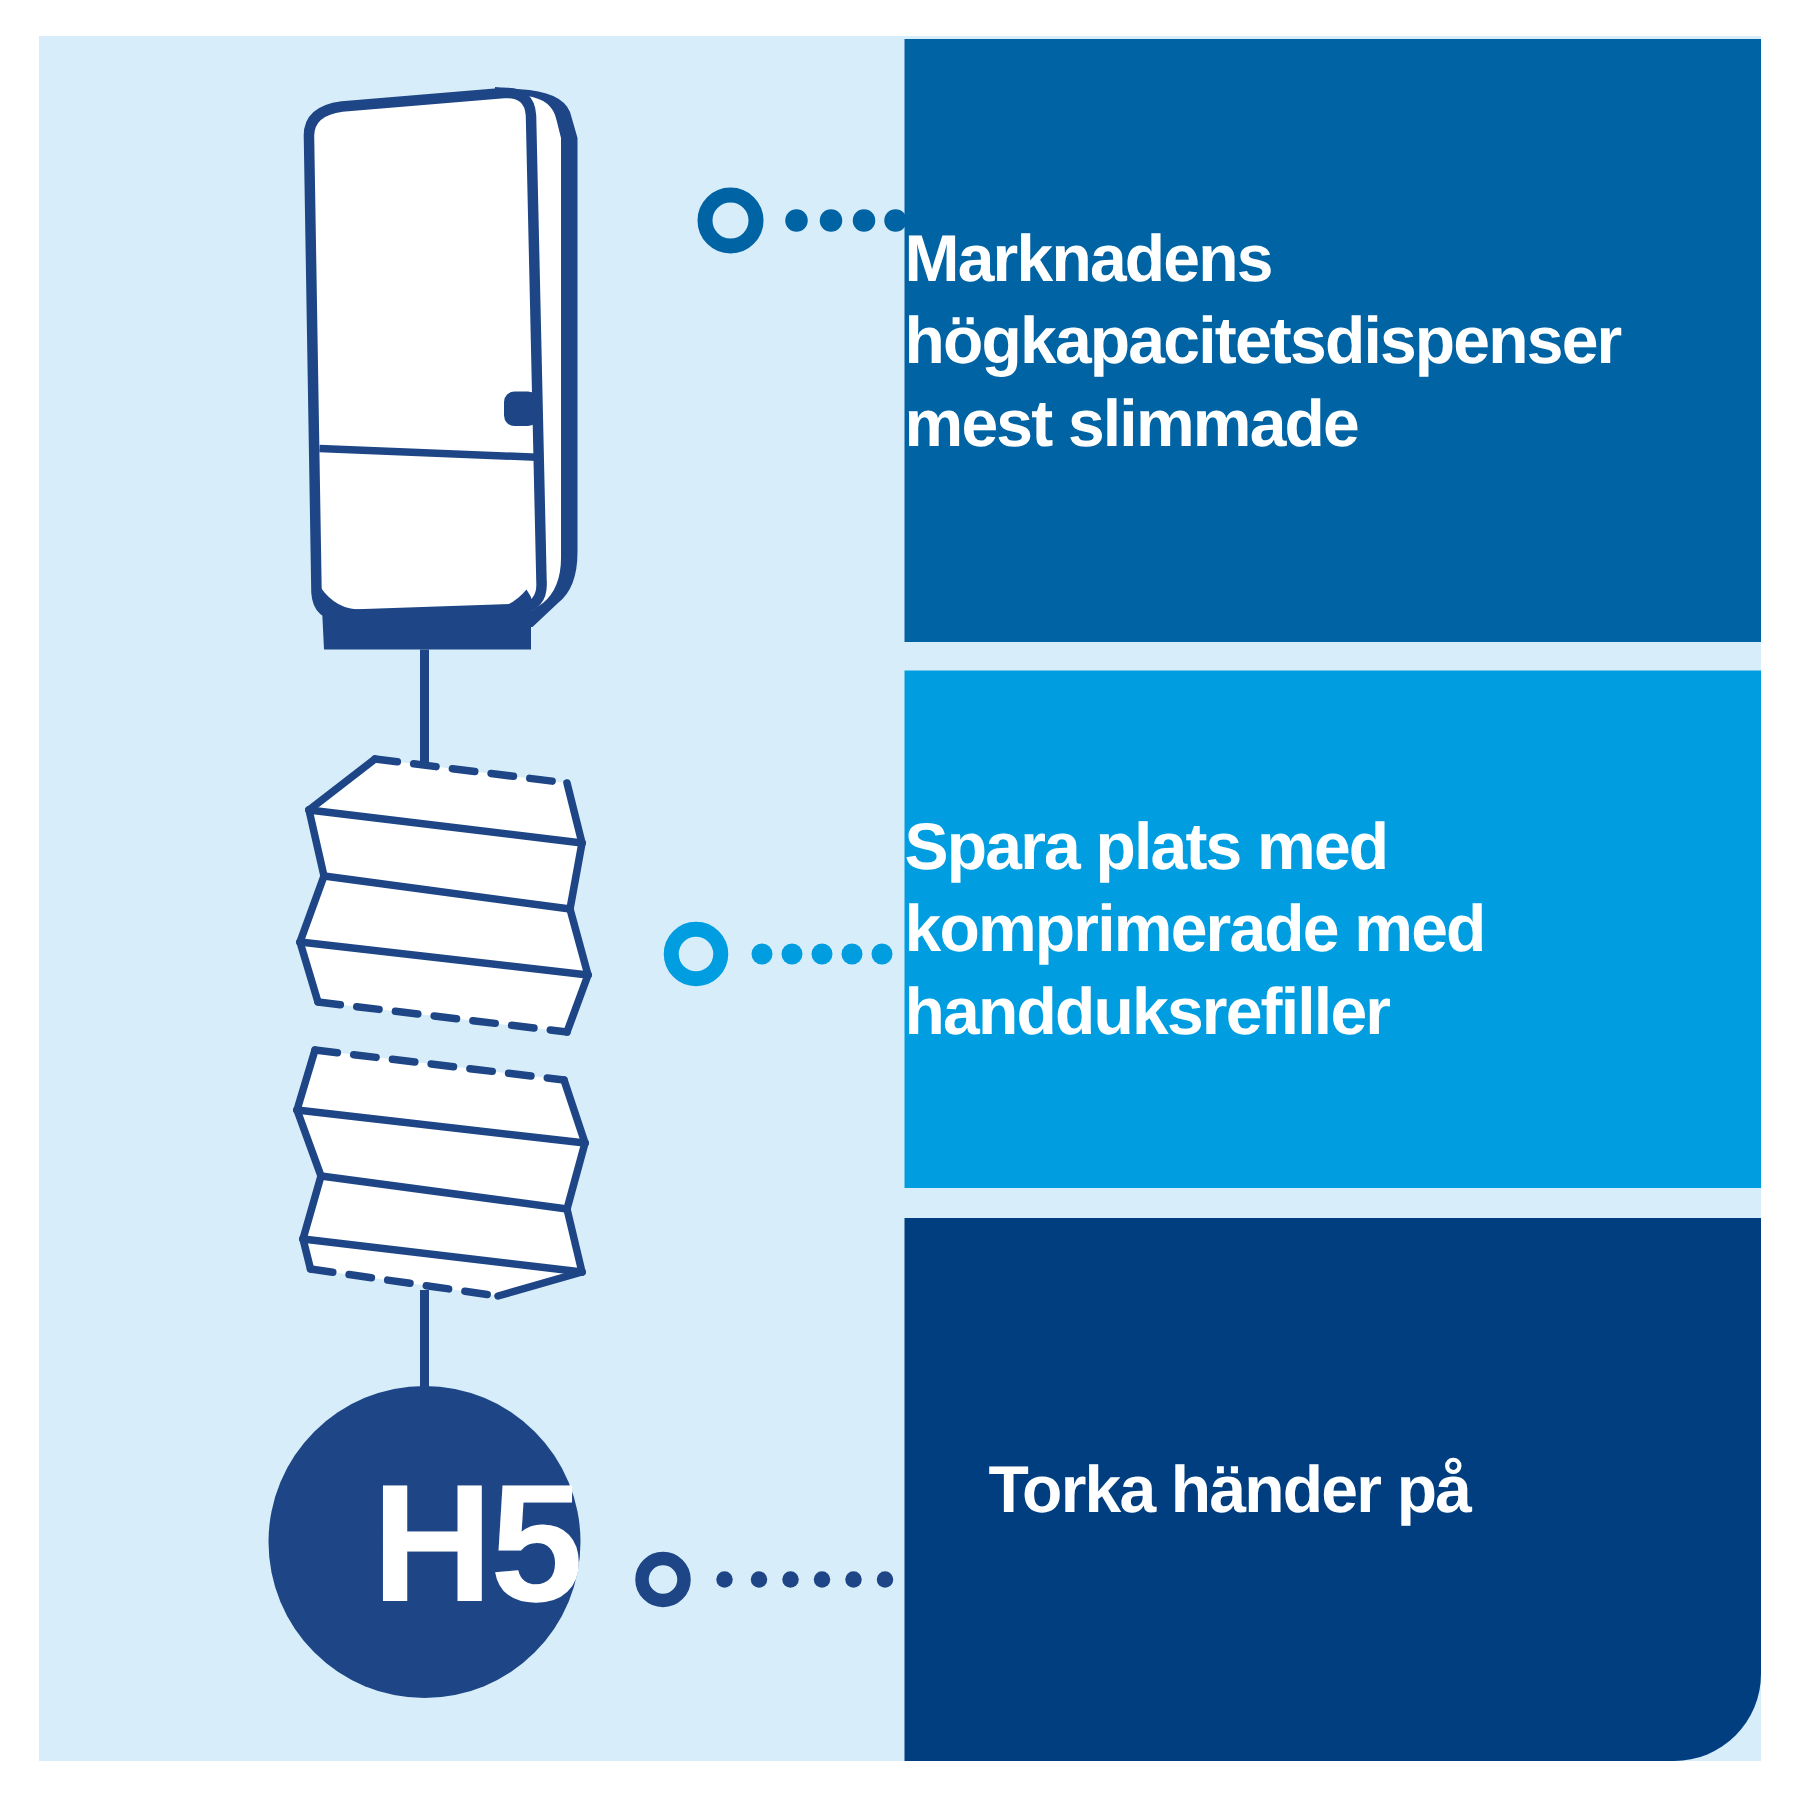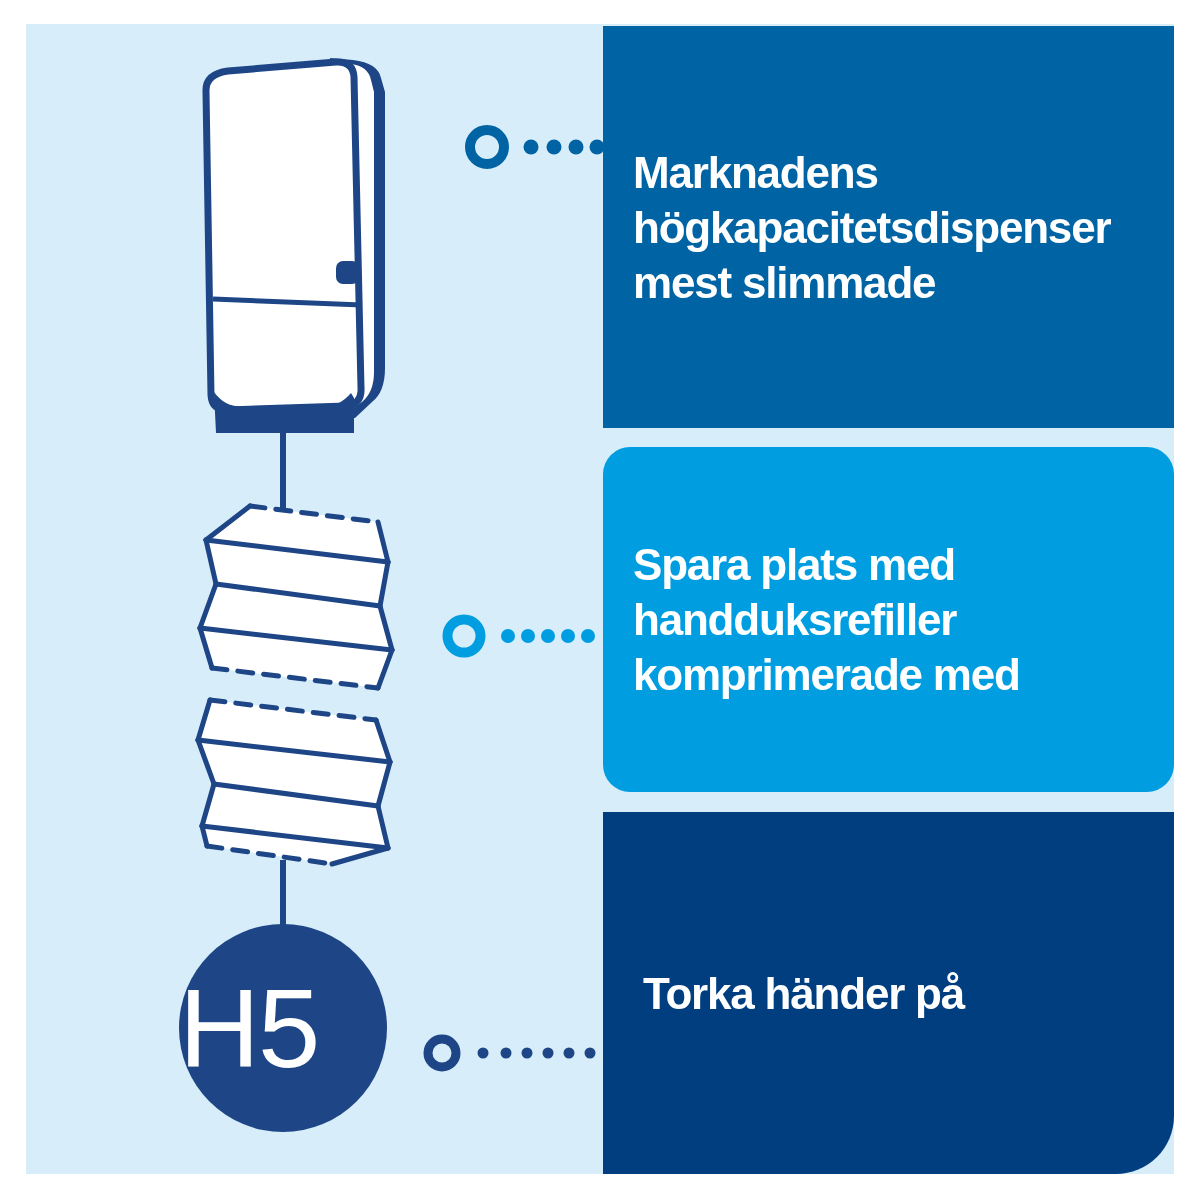--- a/index.html
+++ b/index.html
@@ -10,35 +10,35 @@
     overflow:hidden;
   }
   .panel {
     position:absolute; left:26px; top:24px; width:1148px; height:1150px;
     background:var(--panel-bg,#D7EDF9);
   }
   .svg-layer { position:absolute; left:0; top:0; width:1200px; height:1200px; }
   .feature-box {
     position:absolute; left:603px; width:571px;
     display:flex; flex-direction:column; justify-content:center;
-    box-sizing:border-box; padding-left:30px;
+    box-sizing:border-box; 
     color:var(--text-on-blue,#ffffff);
     font-weight:bold; font-size:44px; line-height:55px; letter-spacing:-1.2px;
     white-space:nowrap;
   }
   #box1 { top:26px;  height:402px; background:var(--box1-bg,#0063A3); }
-  #box2 { top:447px; height:345px; background:var(--box2-bg,#009EE0);border-radius:27px; }
+  #box2 { top:447px; height:345px; background:var(--box2-bg,#009EE0); }
   #box3 { top:812px; height:362px; background:var(--box3-bg,#003E80);
-          border-bottom-right-radius:58px; padding-left:40px; }
+          border-bottom-right-radius:58px; padding-left:56px; }
   .h5-badge {
     position:absolute; left:179px; top:924px; width:208px; height:208px;
     border-radius:50%; background:var(--navy,#1E4686);
     color:var(--text-on-blue,#ffffff);
-    display:flex; align-items:center; justify-content:flex-start;
-    font-weight:normal; font-size:112px; letter-spacing:-2px;
+    display:flex; align-items:center; justify-content:flex-end;
+    font-weight:bold; font-size:112px; letter-spacing:-2px;
   }
 </style>
 </head>
 <body>
 
 <div class="canvas">
 
   <div class="panel"></div>
 
   <svg class="svg-layer" viewBox="0 0 1200 1200">
@@ -127,21 +127,21 @@
   </div>
 
   <div class="feature-box" id="box1">
     <div>Marknadens</div>
     <div>högkapacitetsdispenser</div>
     <div>mest slimmade</div>
   </div>
 
   <div class="feature-box" id="box2">
     <div>Spara plats med</div>
+    <div>komprimerade med</div>
     <div>handduksrefiller</div>
-    <div>komprimerade med</div>
   </div>
 
   <div class="feature-box" id="box3">
     <div>Torka händer på</div>
   </div>
 
 </div>
 
 </body></html>

